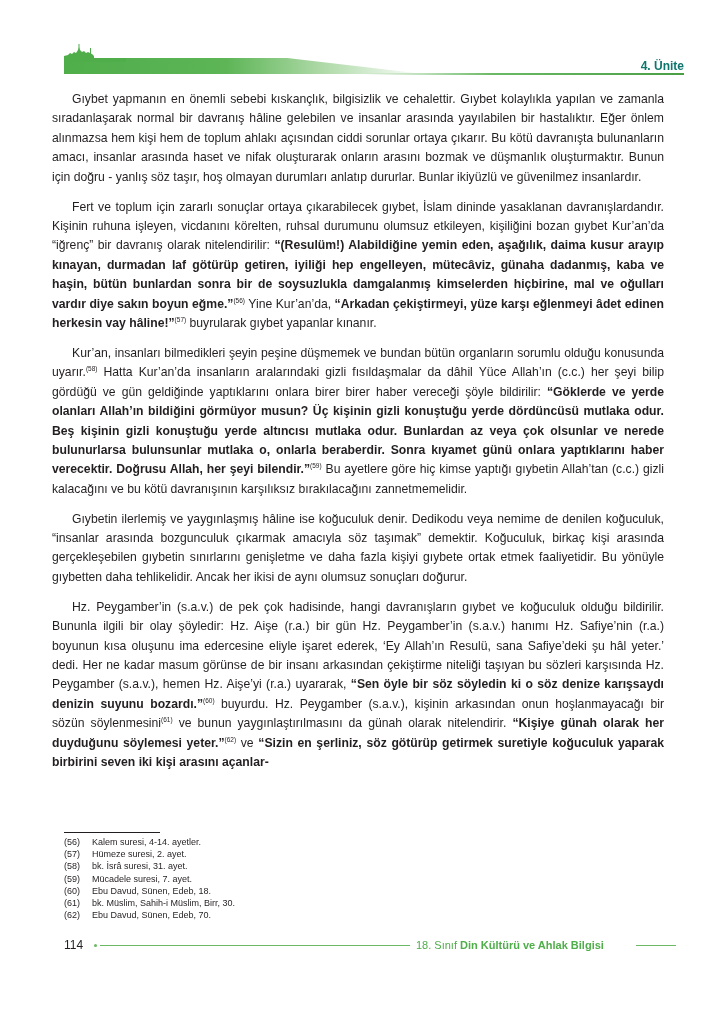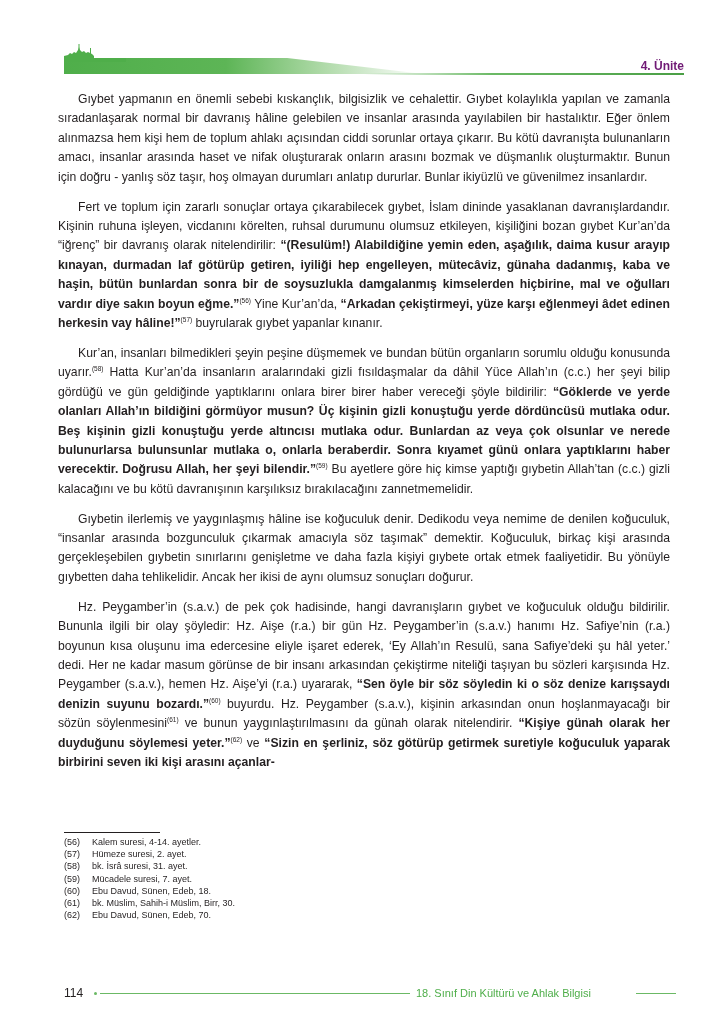--- a/index.html
+++ b/index.html
@@ -9,42 +9,42 @@
   
   .header { position: absolute; left: 64px; top: 44px; width: 620px; height: 32px; }
   .header-band { position: absolute; left: 0; top: 14px; width: 360px; height: 16px;
     background: linear-gradient(90deg, #4fae4a 0%, #5db556 45%, #a9d7a2 70%, rgba(255,255,255,0) 100%);
     clip-path: polygon(0 0, 62% 0, 100% 100%, 0 100%); }
   .header-skyline { position: absolute; left: 0; top: 0; width: 62px; height: 18px; }
   .header-title { position: absolute; left: 30px; top: 32px; font-size: 11px; font-weight: bold;
     color: #ffffff; letter-spacing: 0.1px; }
   .header-line { position: absolute; left: 300px; top: 29px; width: 320px; height: 2px;
     background: linear-gradient(90deg, rgba(79,174,74,0) 0%, #6bb965 40%, #4a9f45 100%); }
-  .header-unit { position: absolute; right: 0; top: 15px; font-size: 12px; font-weight: bold; color: #701a75; }
+  .header-unit { position: absolute; right: 0; top: 15px; font-size: 12px; font-weight: bold; color: #0f766e; }
 
   
-  .content { position: absolute; left: 58px; top: 90px; width: 612px; font-size: 12.2px;
+  .content { position: absolute; left: 52px; top: 90px; width: 612px; font-size: 12.2px;
     line-height: 19.4px; text-align: justify; }
   .para { margin: 0 0 10.5px 0; text-indent: 20px; }
   .para b { font-weight: bold; }
   sup { font-size: 6.5px; vertical-align: 5px; line-height: 0; }
 
   
   .fn-rule { position: absolute; left: 64px; top: 832px; width: 96px; height: 1px; background: #231f20; }
   .footnotes { position: absolute; left: 64px; top: 836px; font-size: 9px; line-height: 12.2px; }
   .fn { display: flex; }
   .fn-num { width: 28px; }
 
   
-  .footer { position: absolute; left: 64px; top: 938px; width: 612px; height: 20px; margin-top: 48px; }
+  .footer { position: absolute; left: 64px; top: 938px; width: 612px; height: 20px; }
   .page-num { position: absolute; left: 0; top: 0; font-size: 12px; color: #231f20; }
   .footer-dot { position: absolute; left: 30px; top: 6px; width: 3px; height: 3px; border-radius: 50%; background: #6bb965; }
   .footer-line-left { position: absolute; left: 36px; top: 7px; width: 310px; height: 1px; background: #6bb965; }
   .footer-book { position: absolute; left: 352px; top: 1px; font-size: 11px; color: #4fae4a; white-space: nowrap; }
-  .footer-book b { font-weight: normal; }
+  .footer-book b { font-weight: bold; }
   .footer-line-right { position: absolute; left: 572px; top: 7px; width: 40px; height: 1px; background: #6bb965; }
 </style>
 </head>
 <body>
 
 <div class="header">
   <div class="header-band"></div>
   <svg class="header-skyline" viewBox="0 0 62 18">
     <path d="M0 18 L0 12 L4 11 L6 9 L8 10 L10 8 L12 9 L14 6 L15 3 L16 6 L18 8 L20 7 L22 9 L24 8 L26 9 L28 10 L30 12 L30 14 L62 14 L62 18 Z" fill="#4fae4a"></path>
     <rect x="14.5" y="0" width="1" height="6" fill="#4fae4a"></rect>

